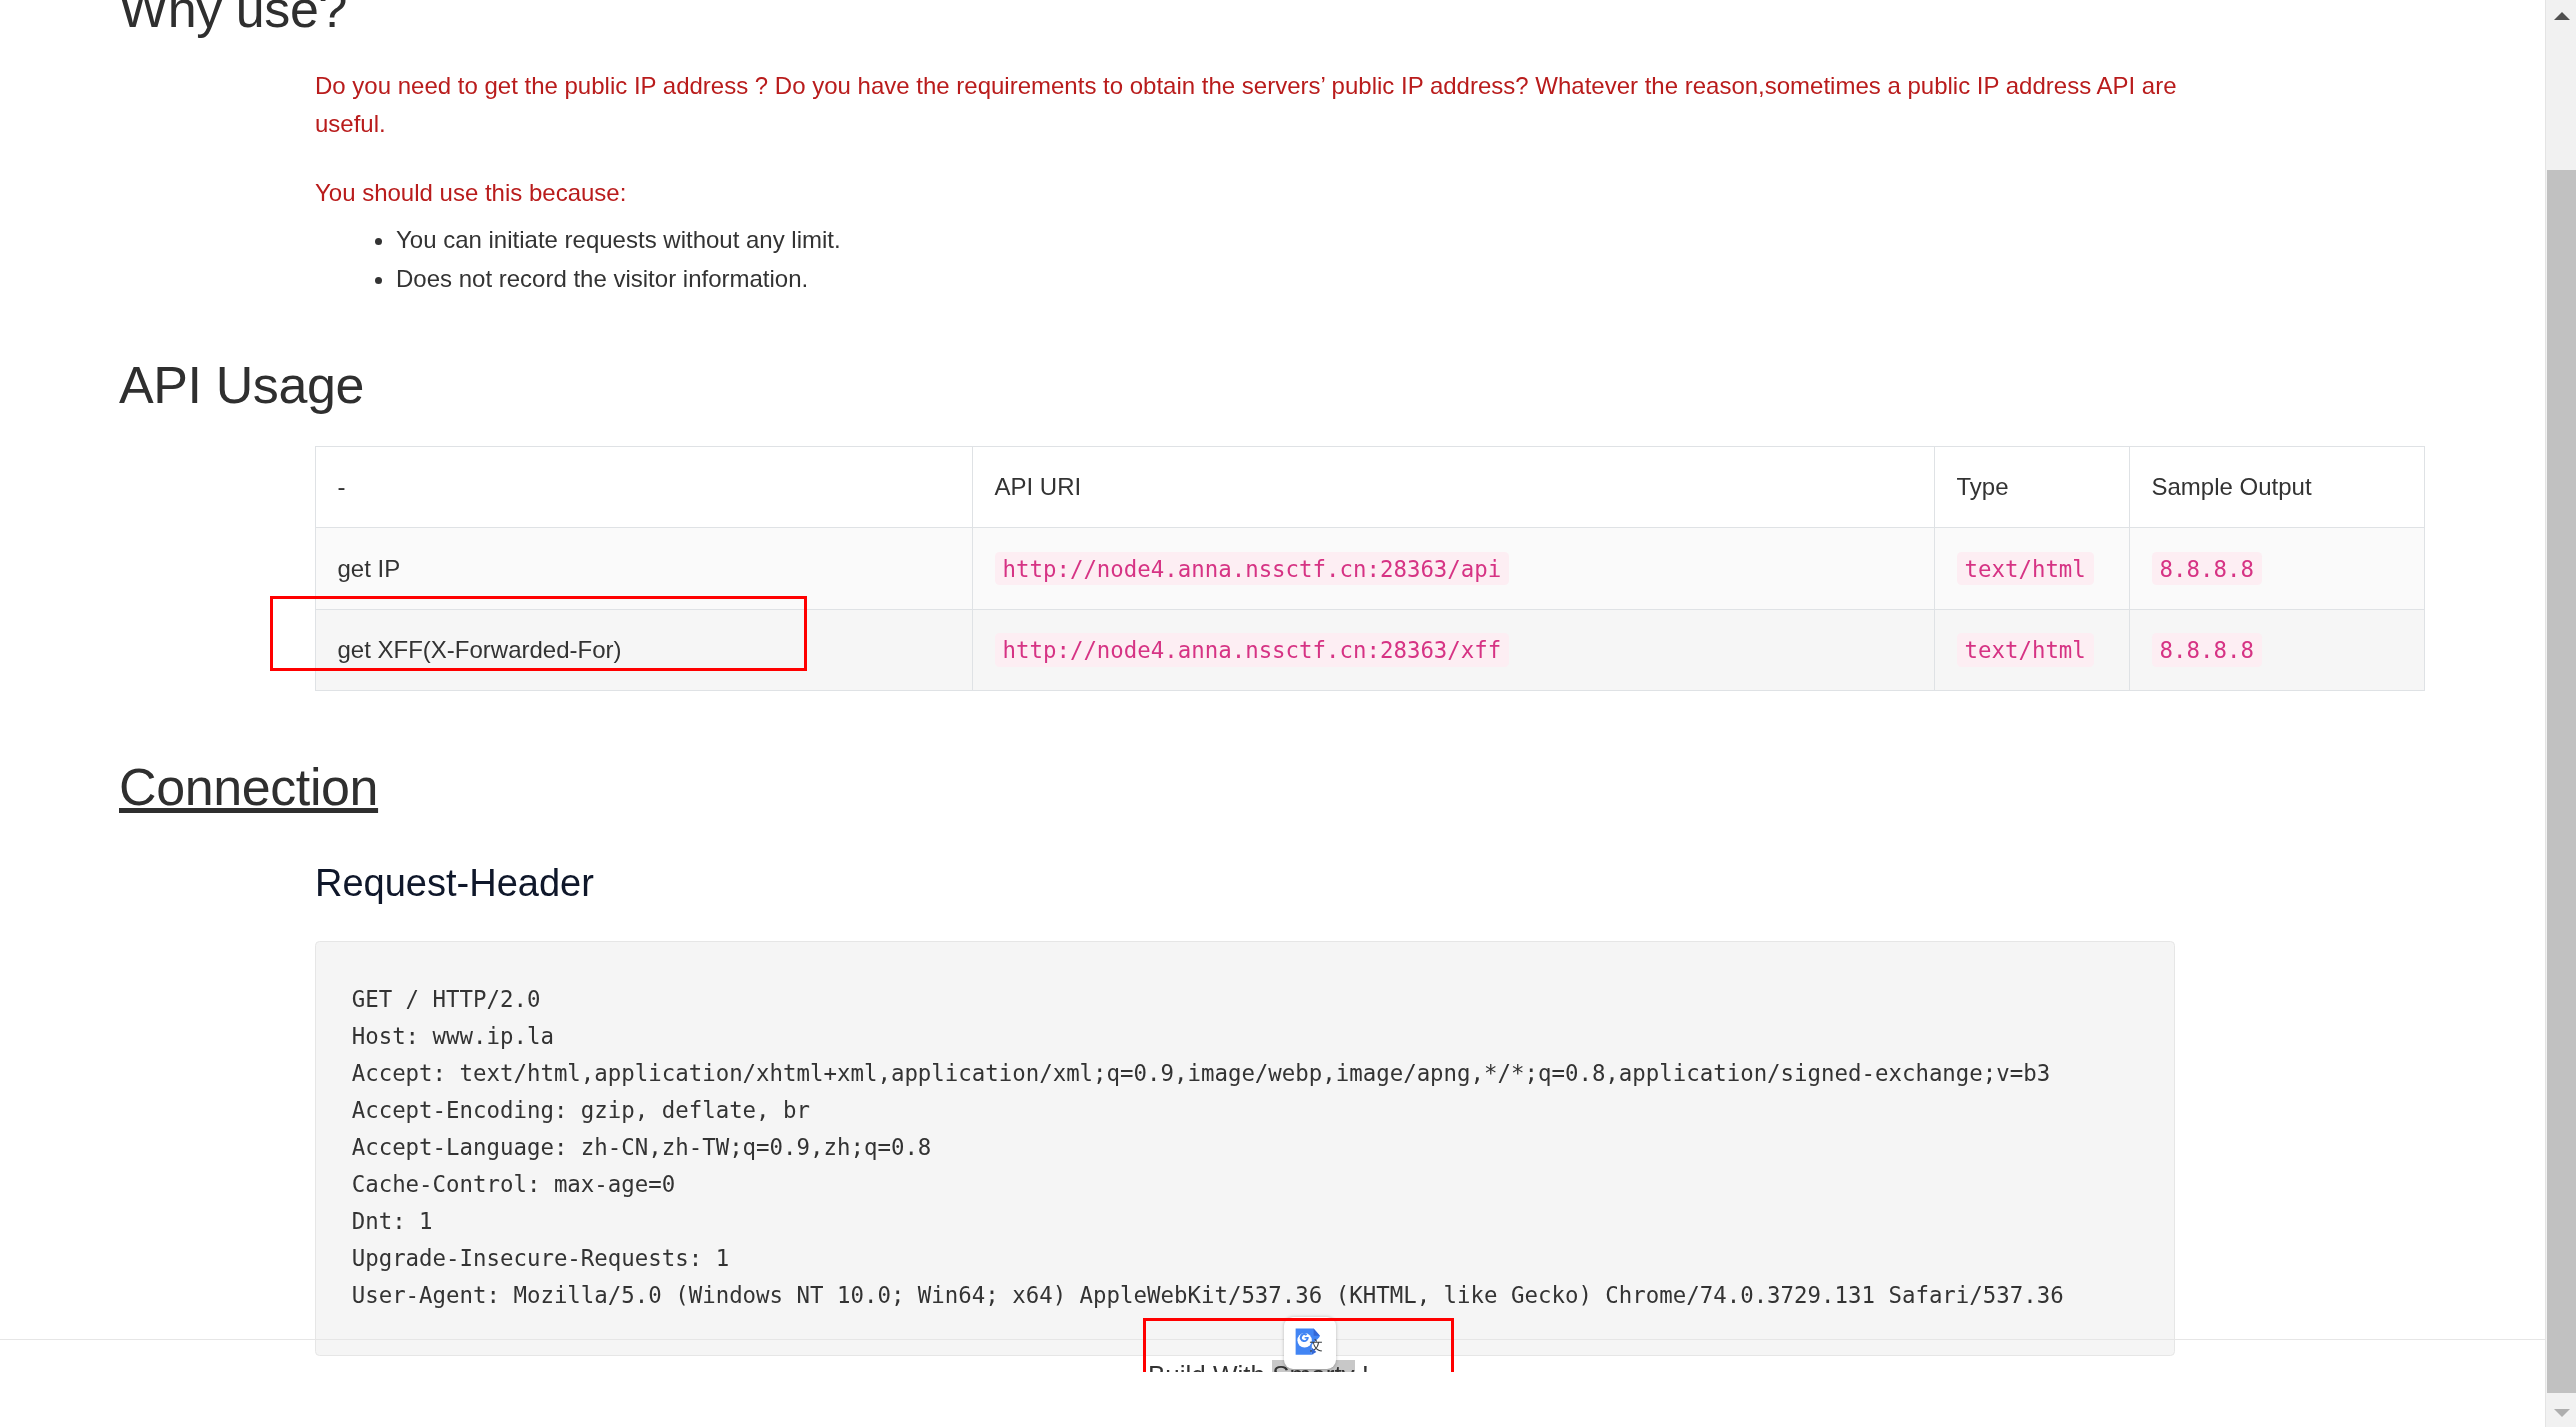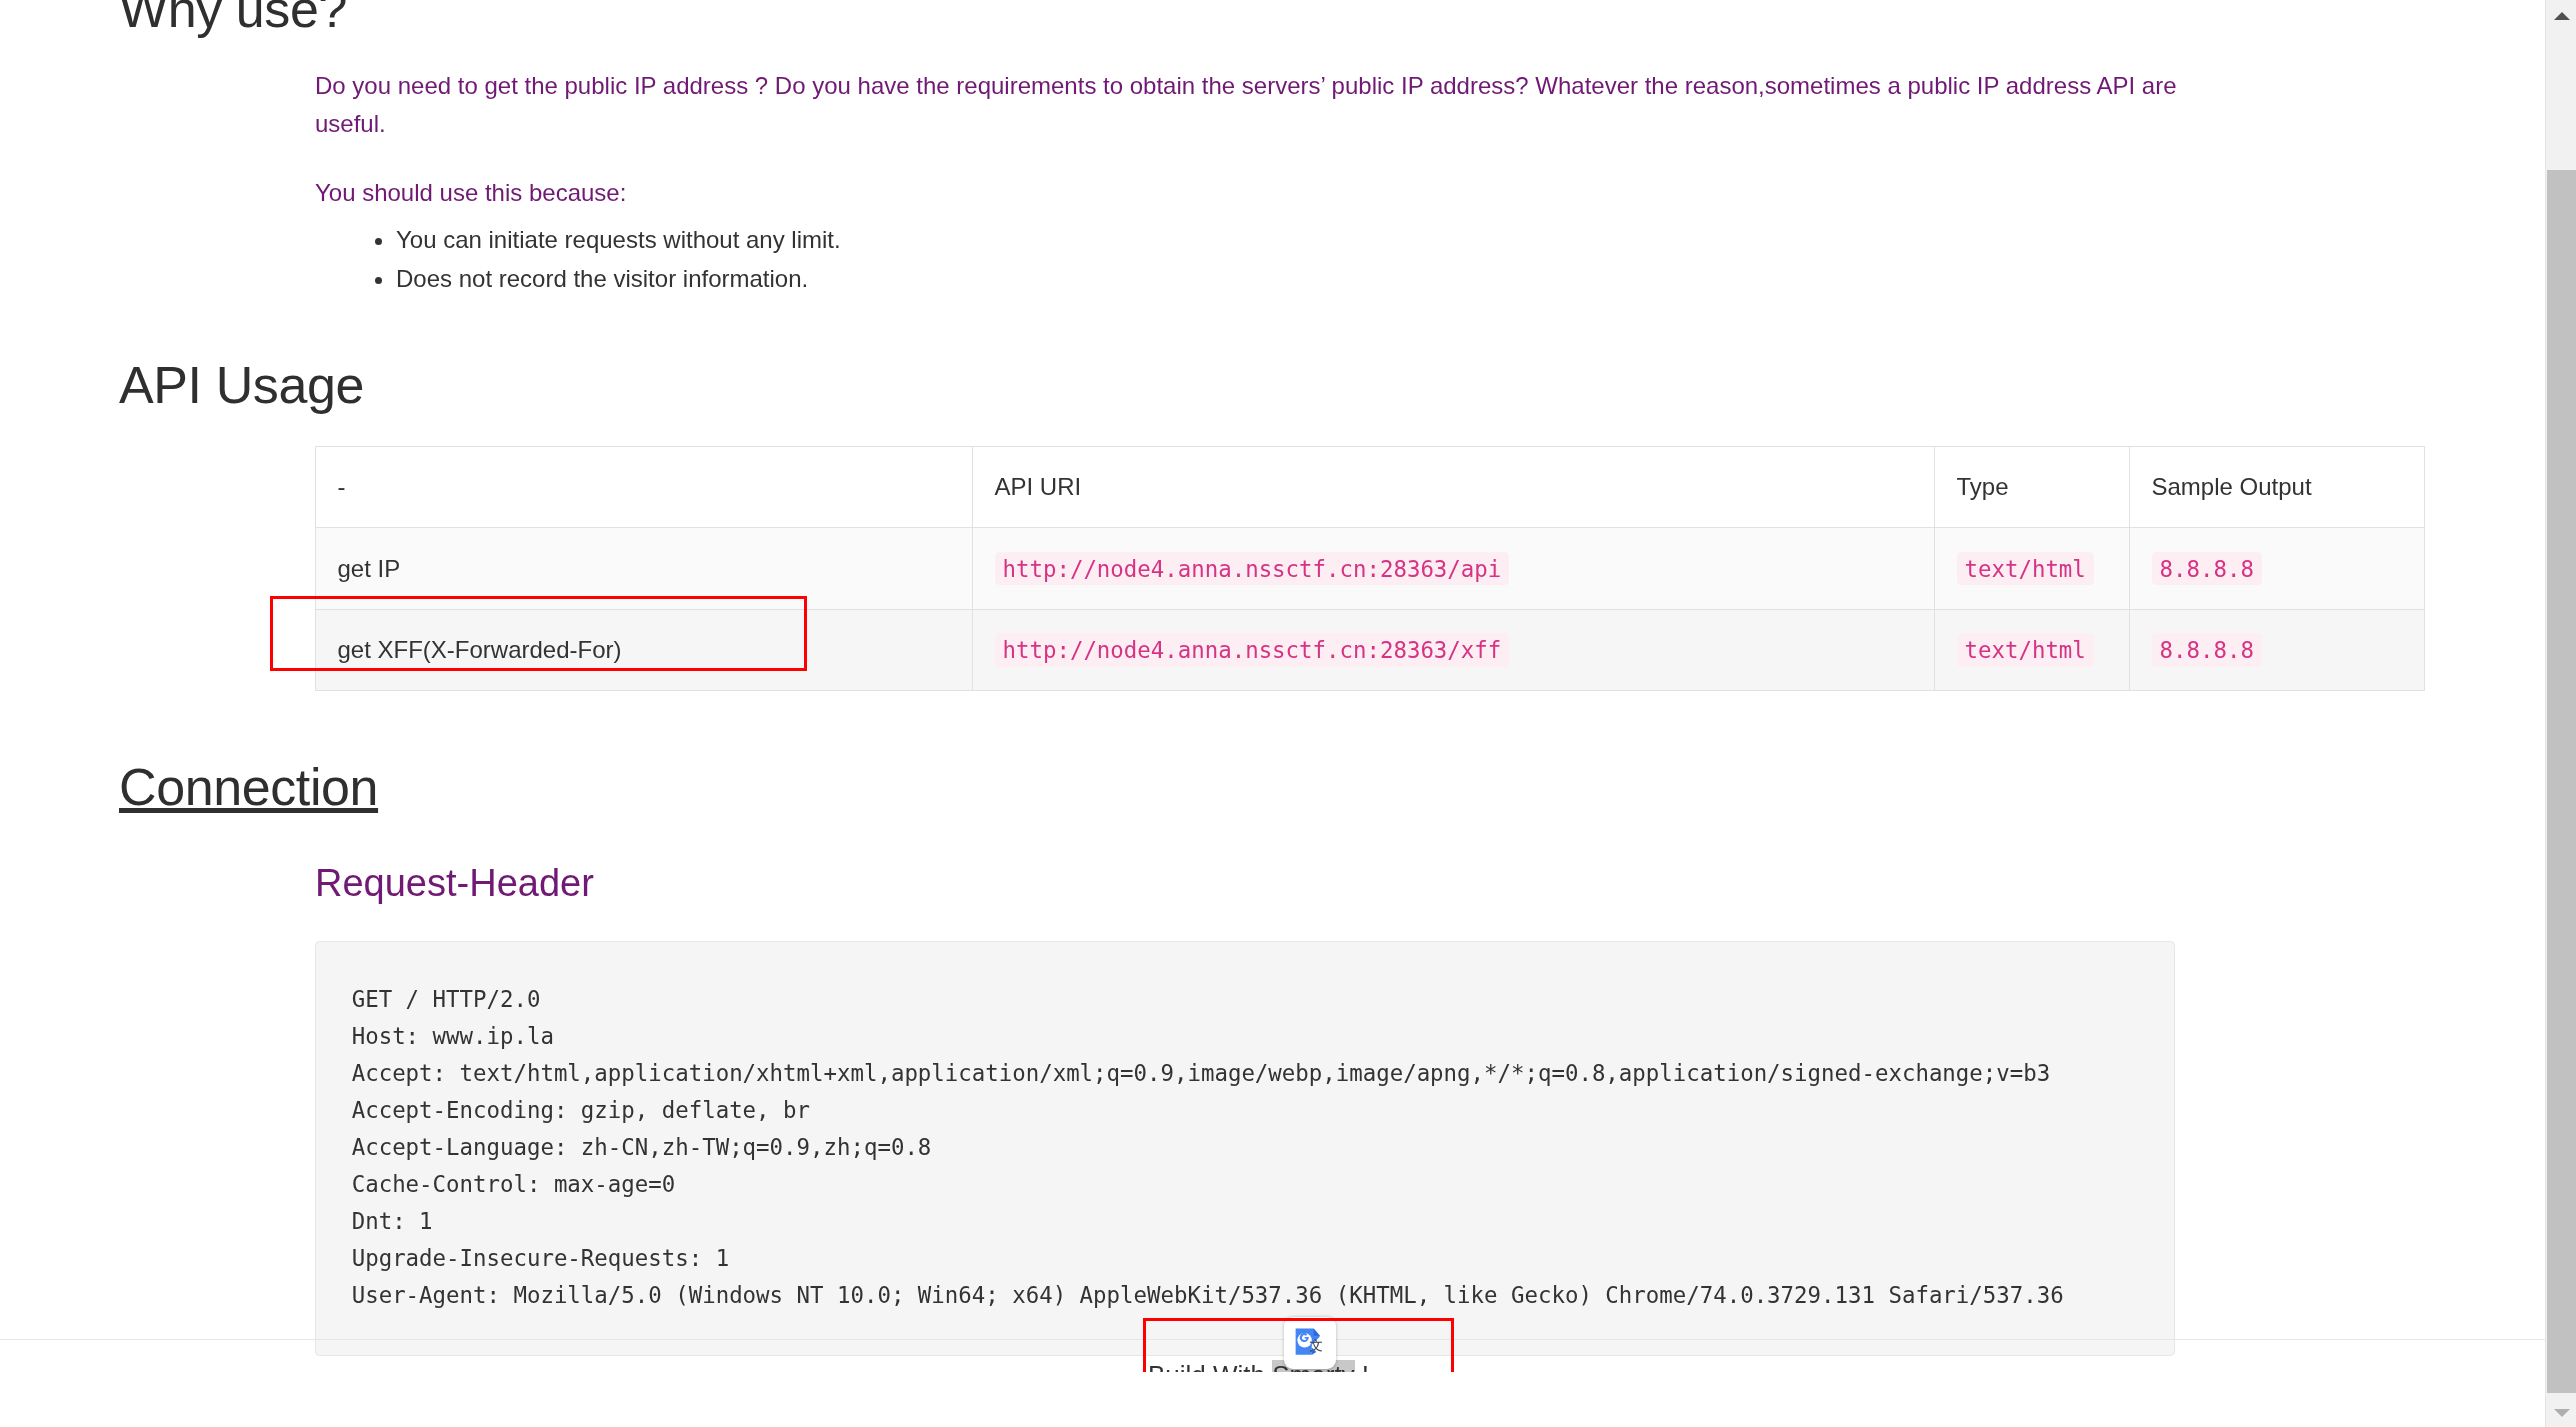--- a/index.html
+++ b/index.html
@@ -39,36 +39,36 @@
     font-weight: 400;
     color: #2f2f2f;
     margin: 0;
     padding: 0;
     line-height: 1.15;
     letter-spacing: -0.4px;
   }
   h2.sub {
     font-size: 38px;
     font-weight: 400;
-    color: #701a75;
+    color: #0f172a;
     margin: 0;
     line-height: 1.2;
   }
 
   .why-title { position: absolute; left: 119px; top: -19.7px; }
   .api-title { position: absolute; left: 119px; top: 356px; }
   .conn-title { position: absolute; left: 119px; top: 758px; text-decoration: underline; }
   .req-title  { position: absolute; left: 315px; top: 861px; }
 
   
   .para {
     position: absolute;
     font-size: 24px;
     line-height: 38px;
-    color: #701a75;
+    color: #b91c1c;
     font-weight: 400;
   }
   .para-1 { left: 315px; top: 67px; width: 1896px; }
   .para-2 { left: 315px; top: 174px; text-align: center; }
 
   ul.bullets {
     position: absolute;
     left: 358px;
     top: 220px;
     margin: 0;

